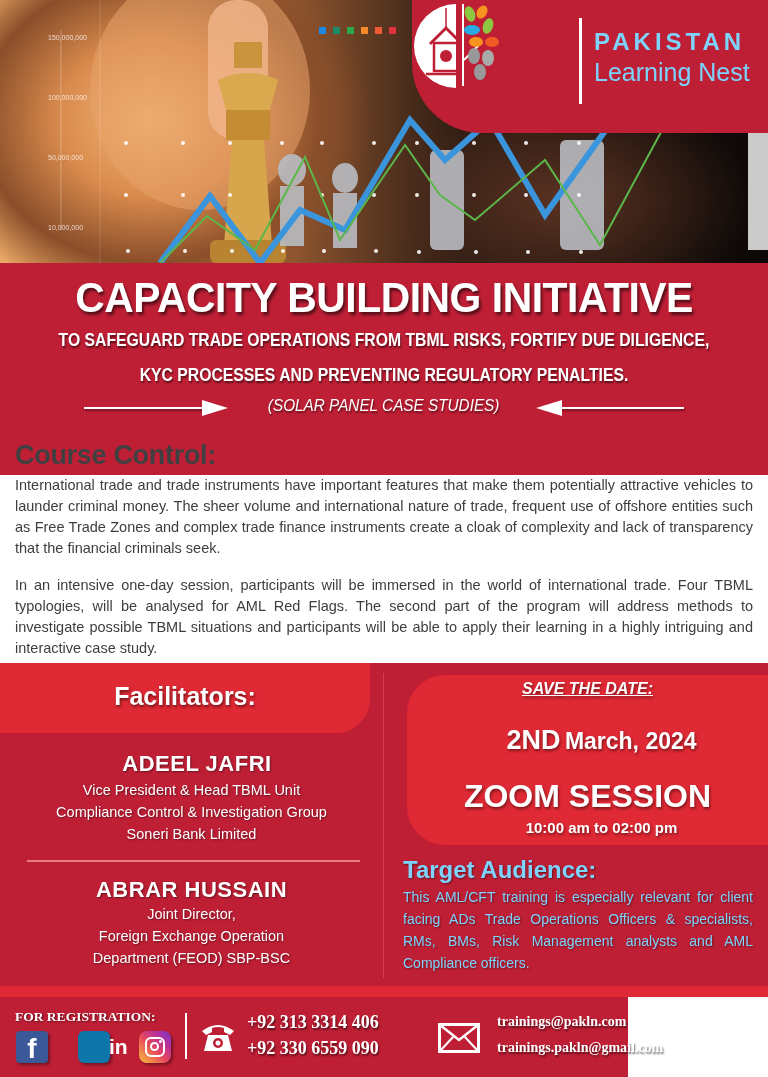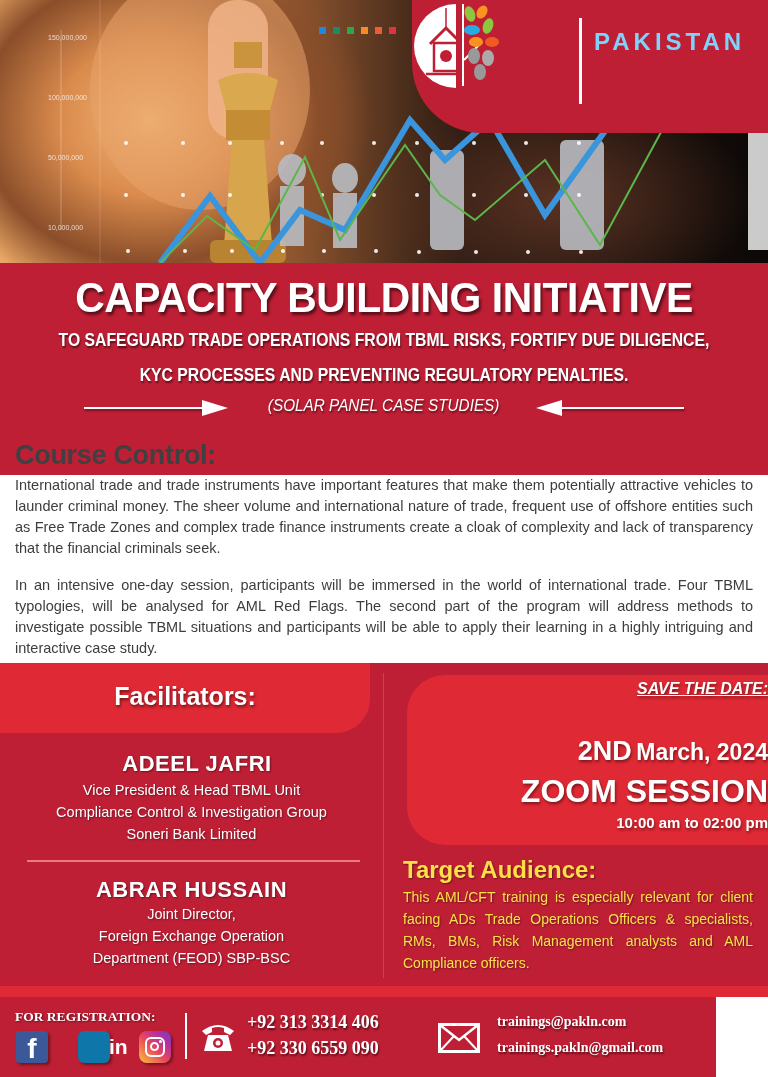--- a/index.html
+++ b/index.html
@@ -57,37 +57,37 @@
   .person { position: absolute; left: 0; width: 383px; text-align: center; color: #fff; text-shadow: 1px 1px 2px rgba(0,0,0,0.45); }
   .person .pname { font-size: 22px; font-weight: 700; letter-spacing: 0.5px; }
   .person .pline { font-size: 14.5px; line-height: 22px; }
   .p1 { top: 88px; }
   .p2 { top: 214px; }
   .p1 .pname { margin-bottom: 2px; margin-left: 11px; }
   .sep { position: absolute; left: 27px; top: 197px; width: 333px; height: 2px; background: #e77a85; }
 
   .date-box {
     position: absolute; left: 407px; top: 12px; width: 361px; height: 170px; background: #df2934;
-    border-top-left-radius: 38px; border-bottom-left-radius: 38px; color: #fff; text-align: right;
+    border-top-left-radius: 38px; border-bottom-left-radius: 38px; color: #fff; text-align: center;
     text-shadow: 1px 2px 3px rgba(0,0,0,0.45);
   }
   .std { font-size: 16px; font-weight: 700; font-style: italic; text-decoration: underline; margin-top: 5px; display: inline-block; }
-  .date-line { margin-top: 38px; font-weight: 700; padding-left: 28px; }
+  .date-line { margin-top: 27px; font-weight: 700; padding-left: 28px; }
   .date-big { font-size: 27px; }
   .date-rest { font-size: 23px; }
-  .zoom-session { font-size: 32px; font-weight: 700; margin-top: 6px; }
+  .zoom-session { font-size: 32px; font-weight: 700; margin-top: 22px; }
   .time { font-size: 15px; font-weight: 700; margin-top: 4px; margin-left: 28px; }
 
-  .ta { position: absolute; left: 403px; top: 193px; width: 350px; color: #fde047; text-shadow: 1px 1px 2px rgba(0,0,0,0.45); }
+  .ta { position: absolute; left: 403px; top: 193px; width: 350px; color: #7dd3fc; text-shadow: 1px 1px 2px rgba(0,0,0,0.45); }
   .ta-title { font-size: 24px; font-weight: 700; }
   .ta-text { font-size: 14px; line-height: 22px; text-align: justify; margin-top: 2px; }
 
   
   .stripe { position: absolute; left: 0; top: 986px; width: 768px; height: 11px; background: #df2934; }
-  .footer { position: absolute; left: 0; top: 997px; width: 716px; height: 80px; background: #bf1f35; color: #fff; }
+  .footer { position: absolute; left: 0; top: 997px; width: 628px; height: 80px; background: #bf1f35; color: #fff; }
   .reg-label { position: absolute; left: 15px; top: 12px; font-family: "Liberation Serif", serif; font-weight: 700; font-size: 13.5px; text-shadow: 1px 1px 2px rgba(0,0,0,0.5); }
   .social { position: absolute; top: 34px; width: 32px; height: 32px; border-radius: 4px; box-shadow: 2px 2px 3px rgba(0,0,0,0.4); color: #fff; font-weight: 700; text-align: center; }
   .fb { left: 16px; background: #3b5998; font-size: 28px; line-height: 36px; font-family: "Liberation Sans", sans-serif; }
   .li { left: 78px; background: #0e76a8; font-size: 21px; line-height: 32px; border-radius: 6px; padding-left: 31px; }
   .ig { left: 139px; background: linear-gradient(45deg, #f9c23c 0%, #e8485a 45%, #b52fa0 75%, #6a3fd0 100%); border-radius: 8px; }
   .ig-inner { position: absolute; left: 6px; top: 6px; width: 20px; height: 20px; border: 2.5px solid #fff; border-radius: 6px; }
   .ig-inner::before { content: ""; position: absolute; left: 3px; top: 3px; width: 9px; height: 9px; border: 2.5px solid #fff; border-radius: 50%; box-sizing: border-box; }
   .ig-inner::after { content: ""; position: absolute; right: 1px; top: 1px; width: 3px; height: 3px; background: #fff; border-radius: 50%; }
   .v-div { position: absolute; left: 185px; top: 16px; width: 2px; height: 46px; background: #fff; }
   .phone-icon { position: absolute; left: 200px; top: 22px; width: 36px; height: 34px; }
@@ -192,20 +192,21 @@
       <ellipse cx="76" cy="26" rx="5" ry="8" fill="#8dc63f" transform="rotate(20 76 26)"></ellipse>
       <ellipse cx="64" cy="42" rx="7" ry="5" fill="#f7931e"></ellipse>
       <ellipse cx="80" cy="42" rx="7" ry="5" fill="#f15a24"></ellipse>
       <ellipse cx="62" cy="56" rx="6" ry="8" fill="#999"></ellipse>
       <ellipse cx="76" cy="58" rx="6" ry="8" fill="#aaa"></ellipse>
       <ellipse cx="68" cy="72" rx="6" ry="8" fill="#999"></ellipse>
     </svg>
     <div class="logo-divider"></div>
     <div class="logo-text">
       <div class="logo-line1">PAKISTAN</div>
+      <div class="logo-line2">Learning Nest</div>
     </div>
   </div>
 </div>
 
 <div class="title-band">
   <div class="title-main">CAPACITY BUILDING INITIATIVE</div>
   <div class="subtitle">TO SAFEGUARD TRADE OPERATIONS FROM TBML RISKS, FORTIFY DUE DILIGENCE,</div>
   <div class="subtitle subtitle2">KYC PROCESSES AND PREVENTING REGULATORY PENALTIES.</div>
   <div class="case-row">
     <div class="arrow left"></div>

